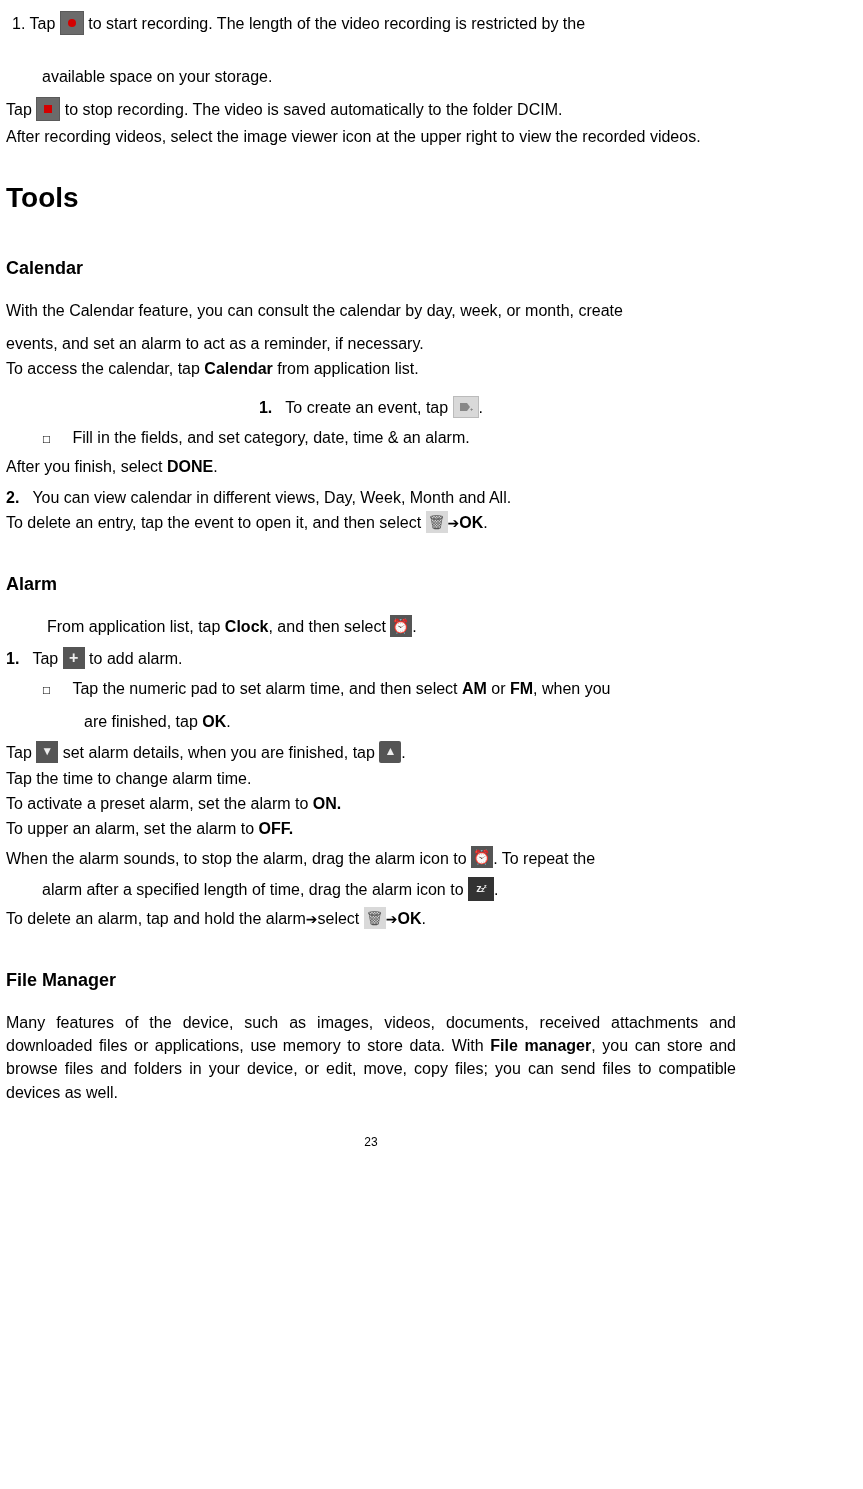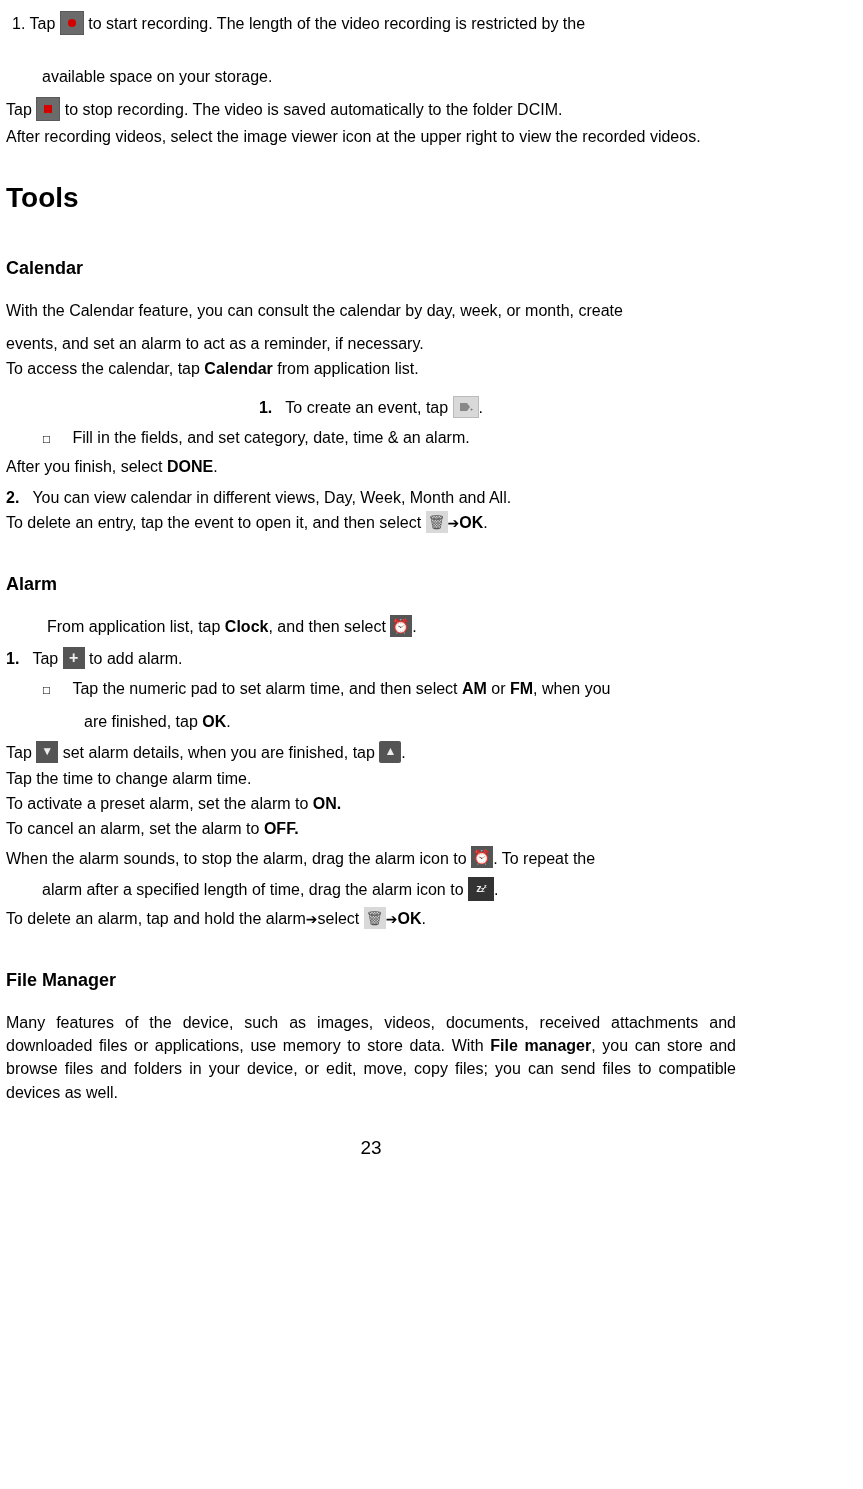--- a/index.html
+++ b/index.html
@@ -146,21 +146,21 @@
     align-items: baseline;
     margin: 6px 0;
   }
   .bullet-box {
     font-family: monospace;
     font-size: 14px;
   }
   .bold { font-weight: bold; }
   .page-num {
     text-align: center;
-    font-size: 19px;
+    font-size: 12px;
     margin-top: 30px;
   }
   p { margin: 2px 0; }
 </style>
 </head>
 <body>
 
 <div class="page">
 
   <p class="para indent-num">
@@ -254,21 +254,21 @@
     <span class="icon-inline chevron-circle">▲</span><span>.</span>
   </p>
 
   <p class="para">Tap the time to change alarm time.</p>
 
   <p class="para">
     <span>To activate a preset alarm, set the alarm to </span><span class="bold">ON.</span>
   </p>
 
   <p class="para">
-    <span>To cancel an alarm, set the alarm to </span><span class="bold">OFF.</span>
+    <span>To upper an alarm, set the alarm to </span><span class="bold">OFF.</span>
   </p>
 
   <p class="para" style="margin-top:6px;">
     <span>When the alarm sounds, to stop the alarm, drag the alarm icon to </span>
     <span class="icon-inline clock-alarm">⏰</span><span>. To repeat the</span>
   </p>
 
   <p class="para indent-cont" style="margin-top:8px;">
     <span>alarm after a specified length of time, drag the alarm icon to </span>
     <span class="icon-inline snooze">z<sup style="font-size:8px;">z<sup style="font-size:6px;">z</sup></sup></span><span>.</span>

